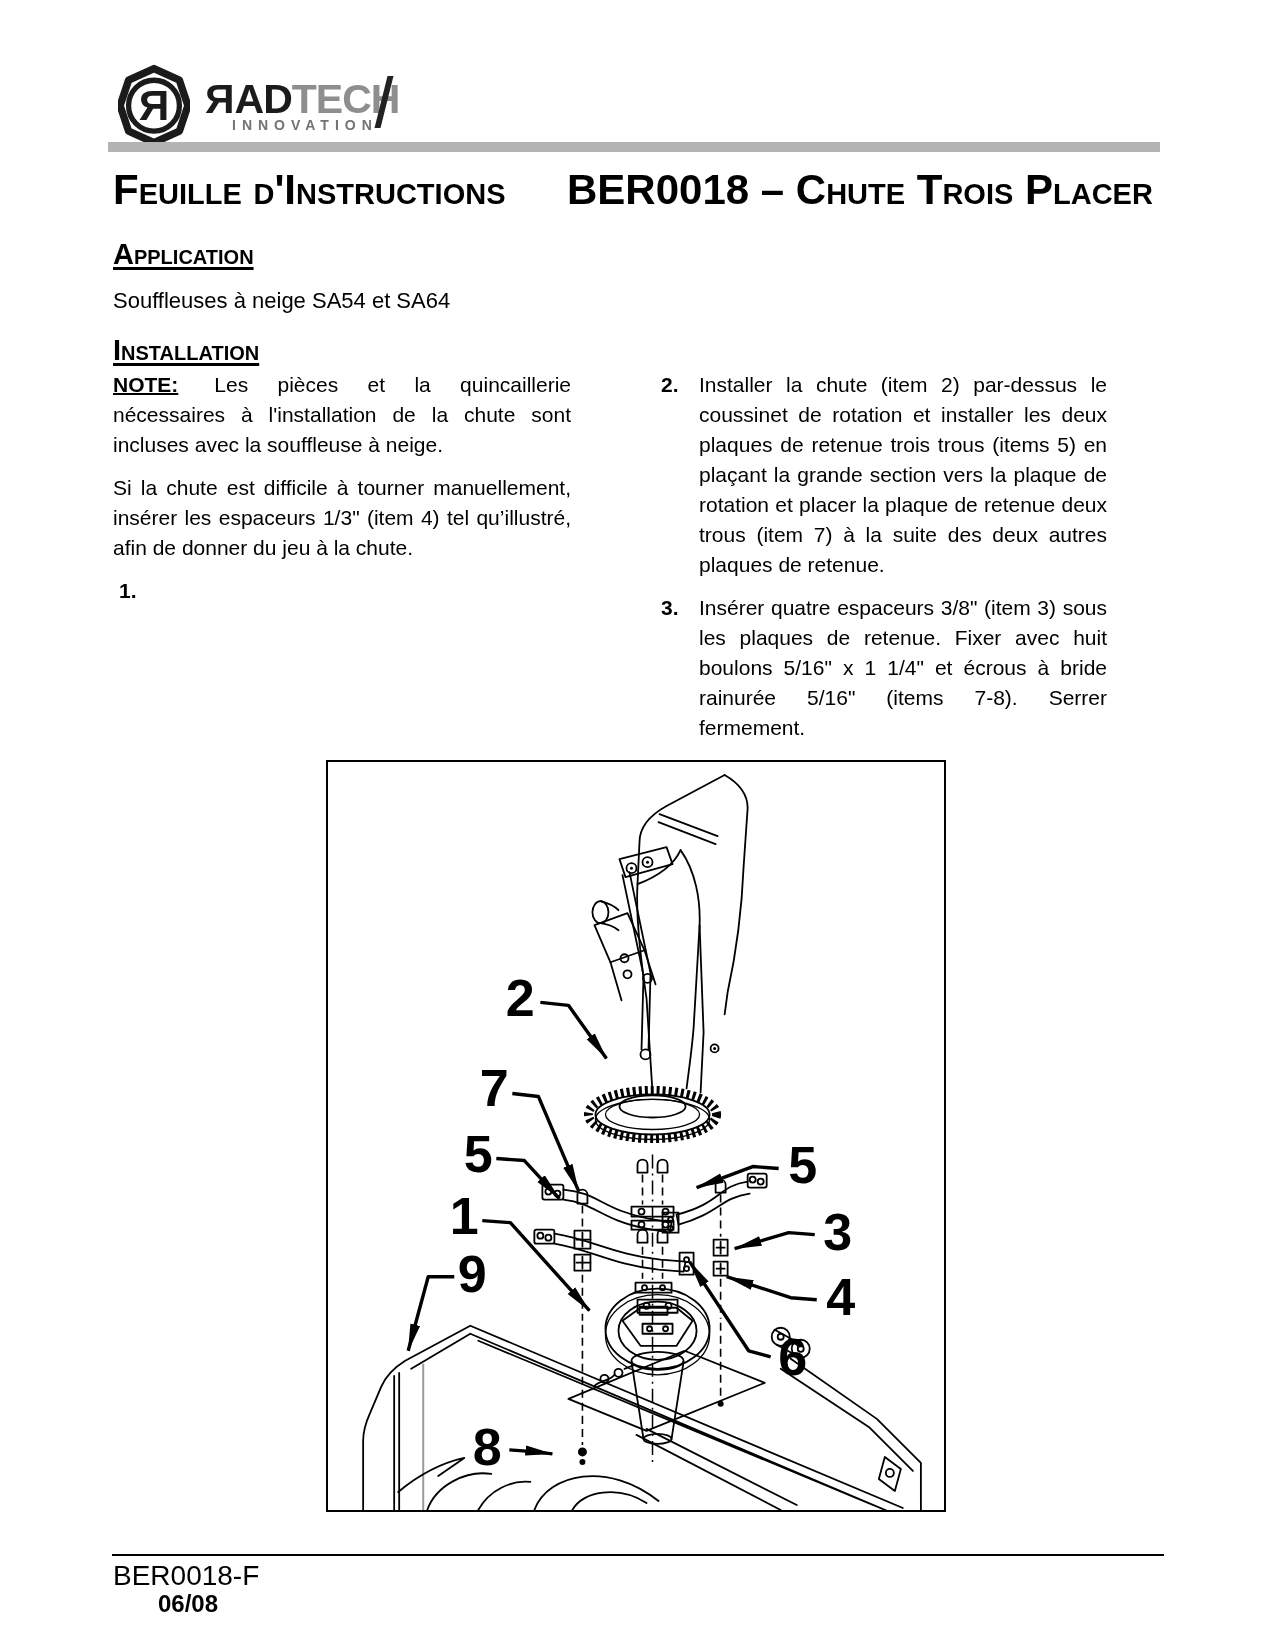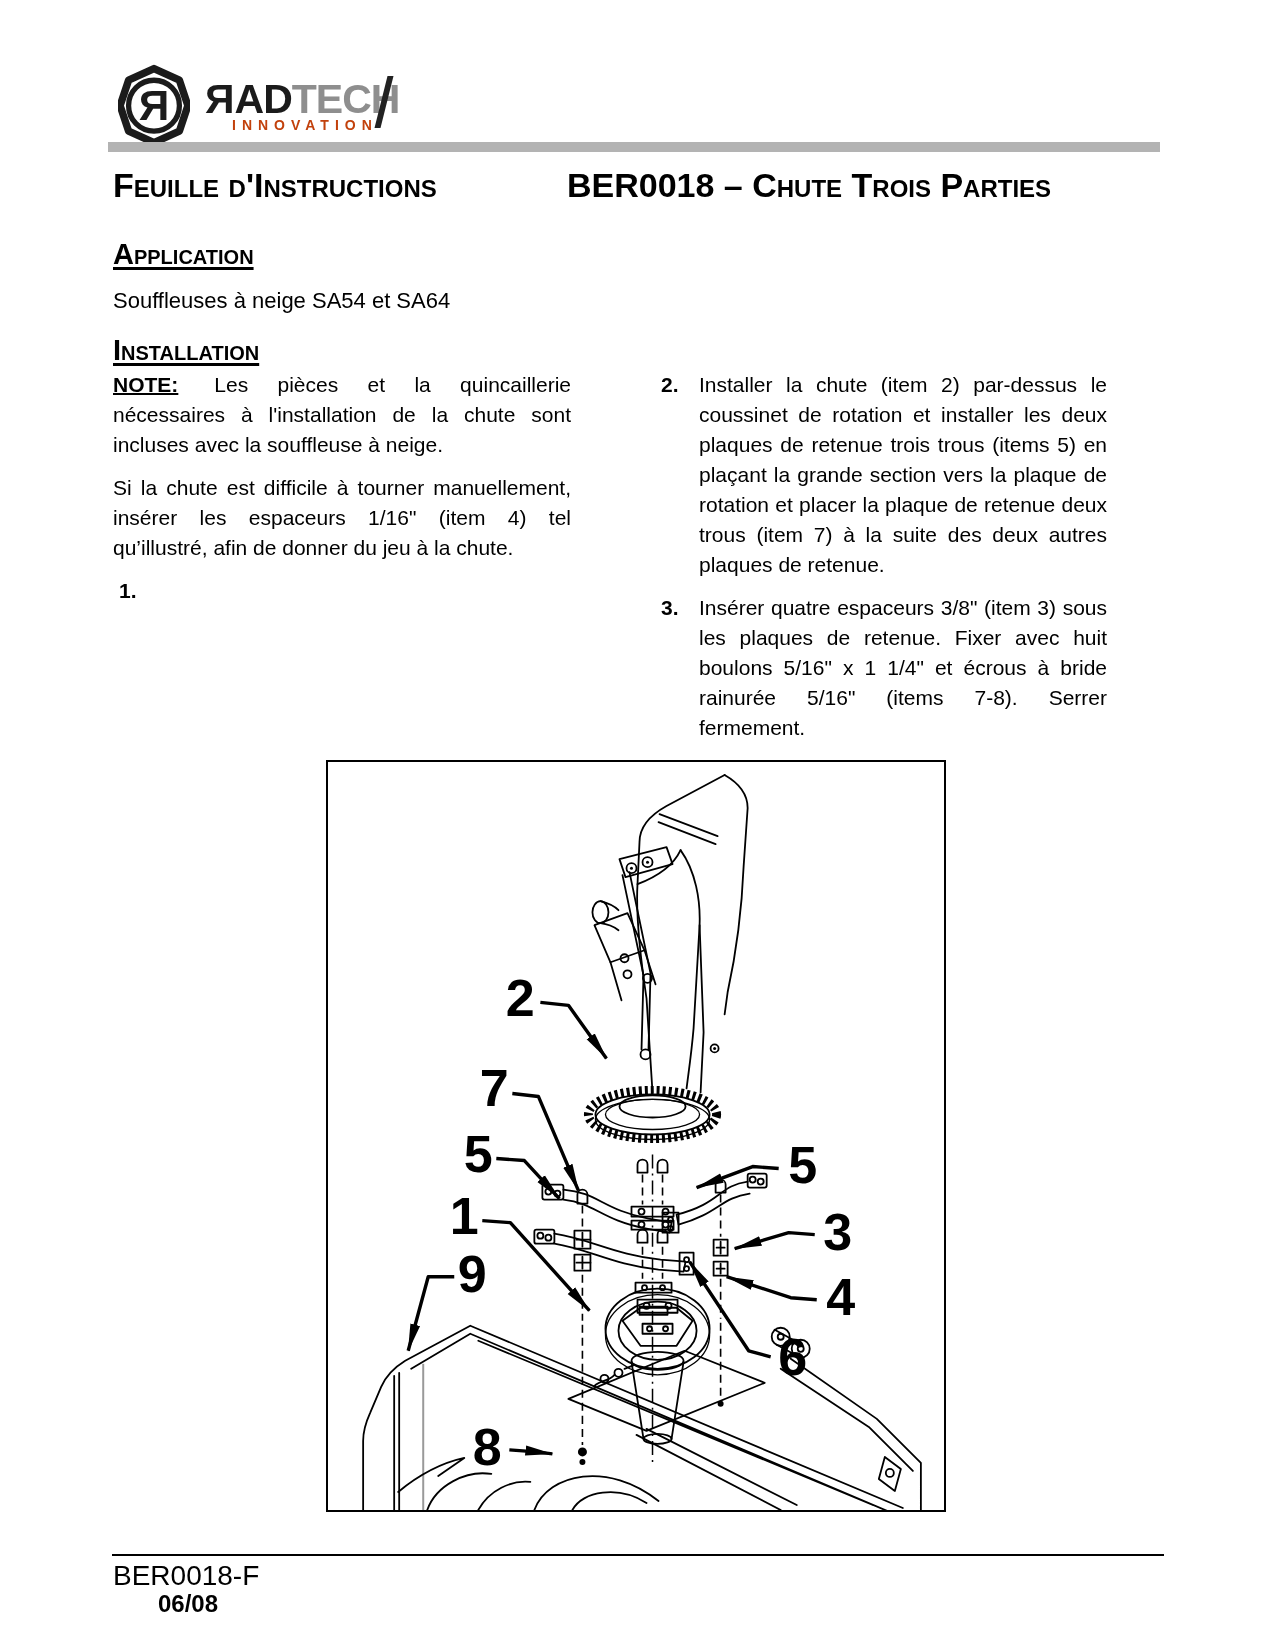--- a/index.html
+++ b/index.html
@@ -9,27 +9,27 @@
     -webkit-font-smoothing:antialiased;
   }
   .abs{position:absolute;}
 
   
   .logo-badge{left:118px;top:58px;width:72px;height:94px;}
   .brand{left:206px;top:76px;font-size:41px;font-weight:bold;letter-spacing:-1px;color:#1b1b1b;white-space:nowrap;}
   .brand .flip{display:inline-block;transform:scaleX(-1);}
   .brand .gray{color:#8e8e8e;}
   .brand-slash{left:381px;top:76px;width:6px;height:52px;background:#222;transform:skewX(-14deg);}
-  .tagline{left:232px;top:117px;font-size:14px;font-weight:bold;letter-spacing:6px;color:#c2410c;white-space:nowrap;}
+  .tagline{left:232px;top:117px;font-size:14px;font-weight:bold;letter-spacing:6px;color:#737373;white-space:nowrap;}
 
   
   .gray-bar{left:108px;top:142px;width:1052px;height:10px;background:#b3b3b3;}
 
   
-  .doc-title{top:166px;font-weight:bold;font-size:34px;font-variant:small-caps;white-space:nowrap;}
+  .doc-title{top:166px;font-weight:bold;font-size:42px;font-variant:small-caps;white-space:nowrap;}
   .doc-title.part1{left:113px;}
   .doc-title.part2{left:567px;}
 
   
   .h1{font-weight:bold;font-size:29px;font-variant:small-caps;
       text-decoration:underline;text-decoration-thickness:2.5px;text-underline-offset:3px;
       white-space:nowrap;}
   .h-application{left:113px;top:238px;}
   .h-installation{left:113px;top:334px;}
   .app-body{left:113px;top:288px;font-size:22px;text-align:center;}
@@ -72,30 +72,30 @@
     <text x="0" y="0" transform="translate(34,59) scale(-1,1)" text-anchor="middle" font-family="Liberation Sans, sans-serif" font-size="40" font-weight="bold" fill="#1b1b1b">R</text>
   </svg>
 </div>
 <div class="abs brand"><span class="flip">R</span><span>AD</span><span class="gray">TECH</span></div>
 <div class="abs brand-slash"></div>
 <div class="abs tagline">INNOVATION</div>
 
 <div class="abs gray-bar"></div>
 
 <div class="abs doc-title part1">Feuille d'Instructions</div>
-<div class="abs doc-title part2">BER0018 – Chute Trois Parties</div>
+<div class="abs doc-title part2">BER0018 – Chute Trois Placer</div>
 
 <div class="abs h1 h-application">Application</div>
 <div class="abs app-body">Souffleuses à neige SA54 et SA64</div>
 
 <div class="abs h1 h-installation">Installation</div>
 
 <div class="abs col col-left">
   <p><span class="note-label">NOTE:</span><span class="note-gap"></span><span>Les pièces et la quincaillerie nécessaires à l'installation de la chute sont incluses avec la souffleuse à neige.</span></p>
-  <p>Si la chute est difficile à tourner manuellement, insérer les espaceurs 1/16" (item 4) tel qu’illustré, afin de donner du jeu à la chute.</p>
+  <p>Si la chute est difficile à tourner manuellement, insérer les espaceurs 1/3" (item 4) tel qu’illustré, afin de donner du jeu à la chute.</p>
   <div class="step">
     <span class="num">1.</span>
   </div>
 </div>
 
 <div class="abs col col-right">
   <div class="step">
     <span class="num">2.</span>
     <span>Installer la chute (item 2) par-dessus le coussinet de rotation et installer les deux plaques de retenue trois trous (items 5) en plaçant la grande section vers la plaque de rotation et placer la plaque de retenue deux trous (item 7) à la suite des deux autres plaques de retenue.</span>
   </div>

